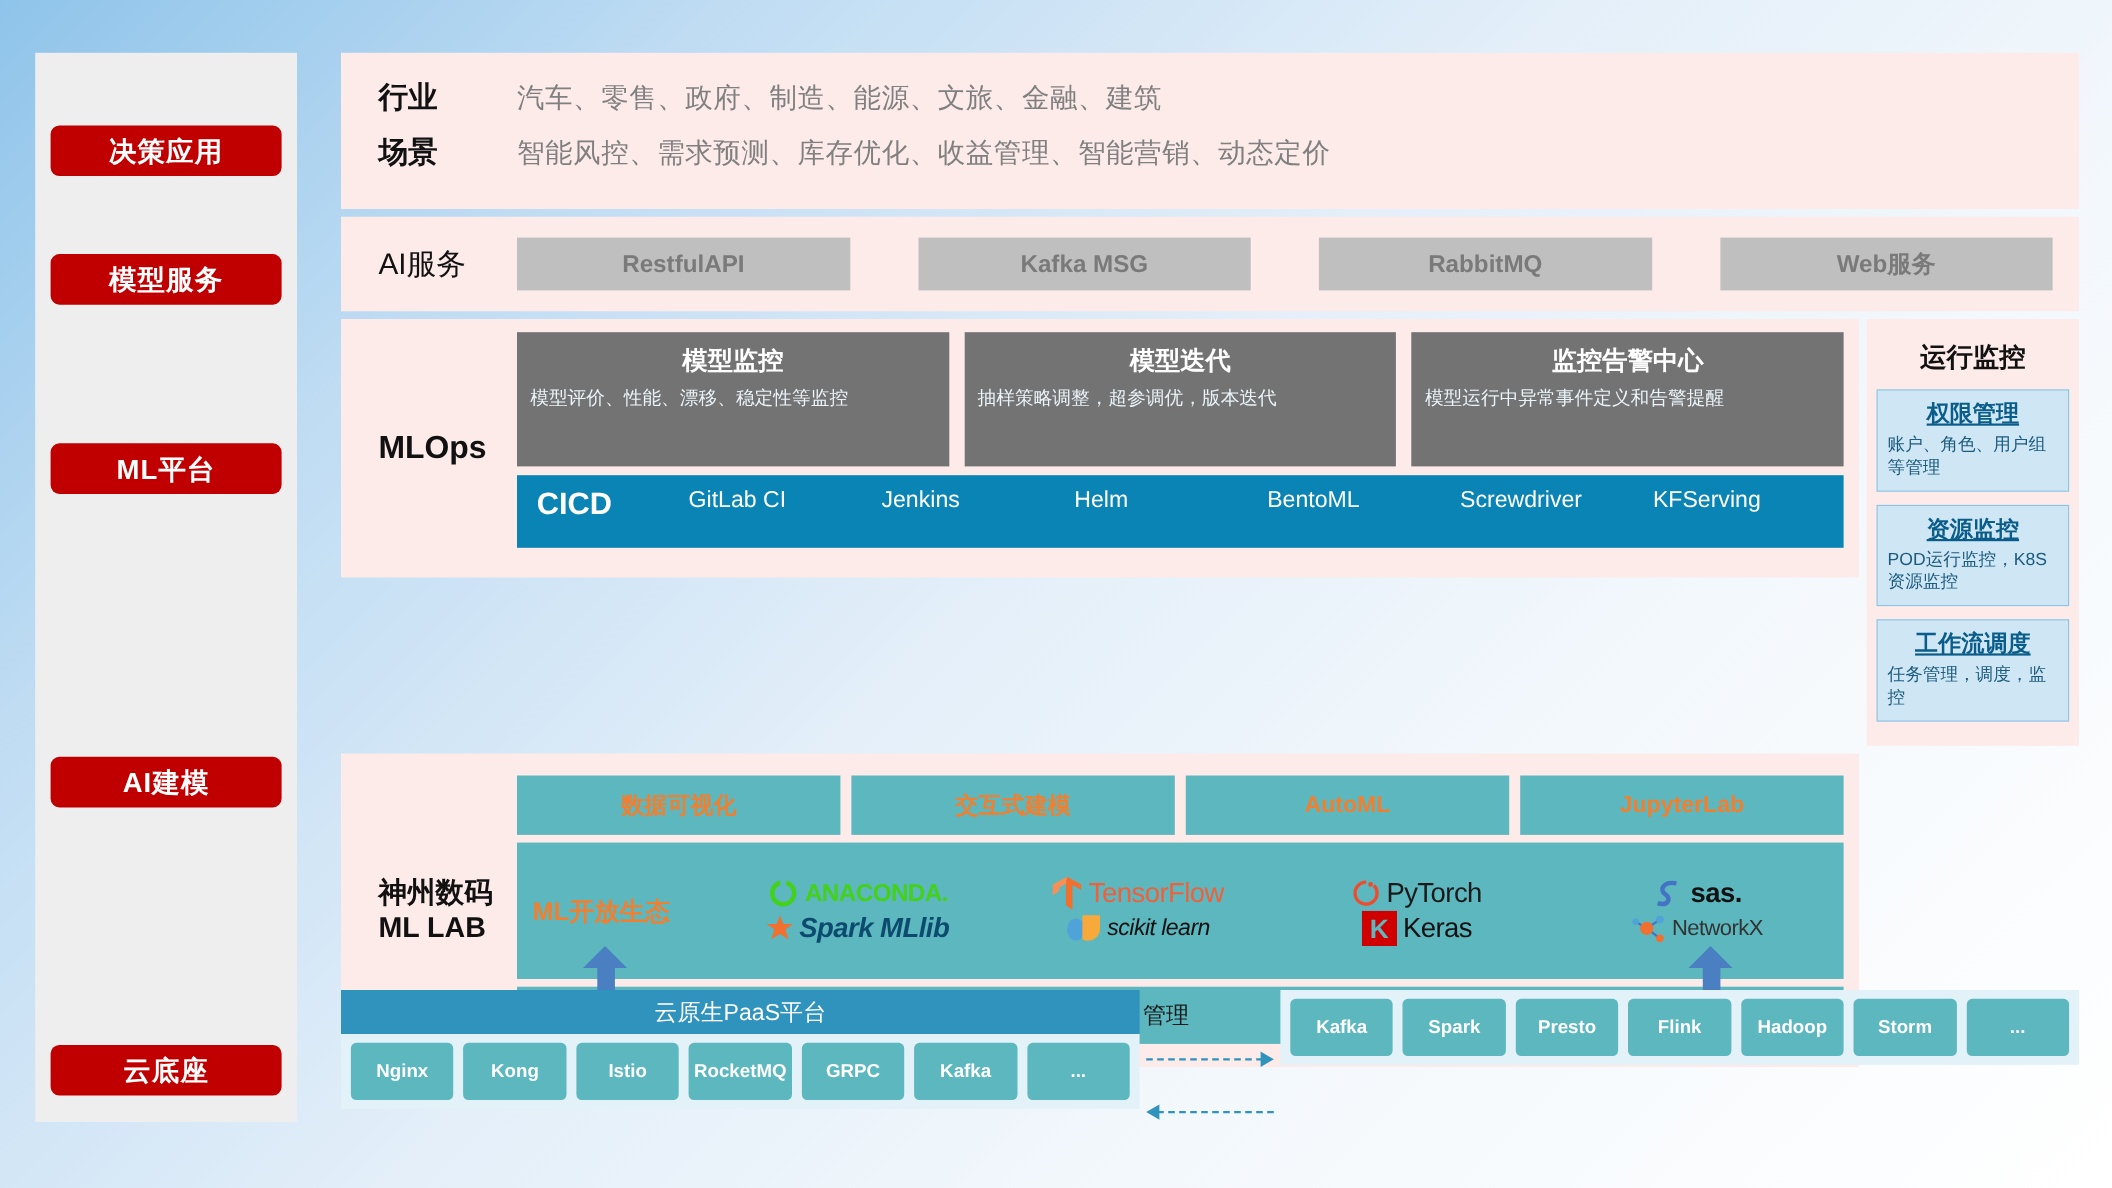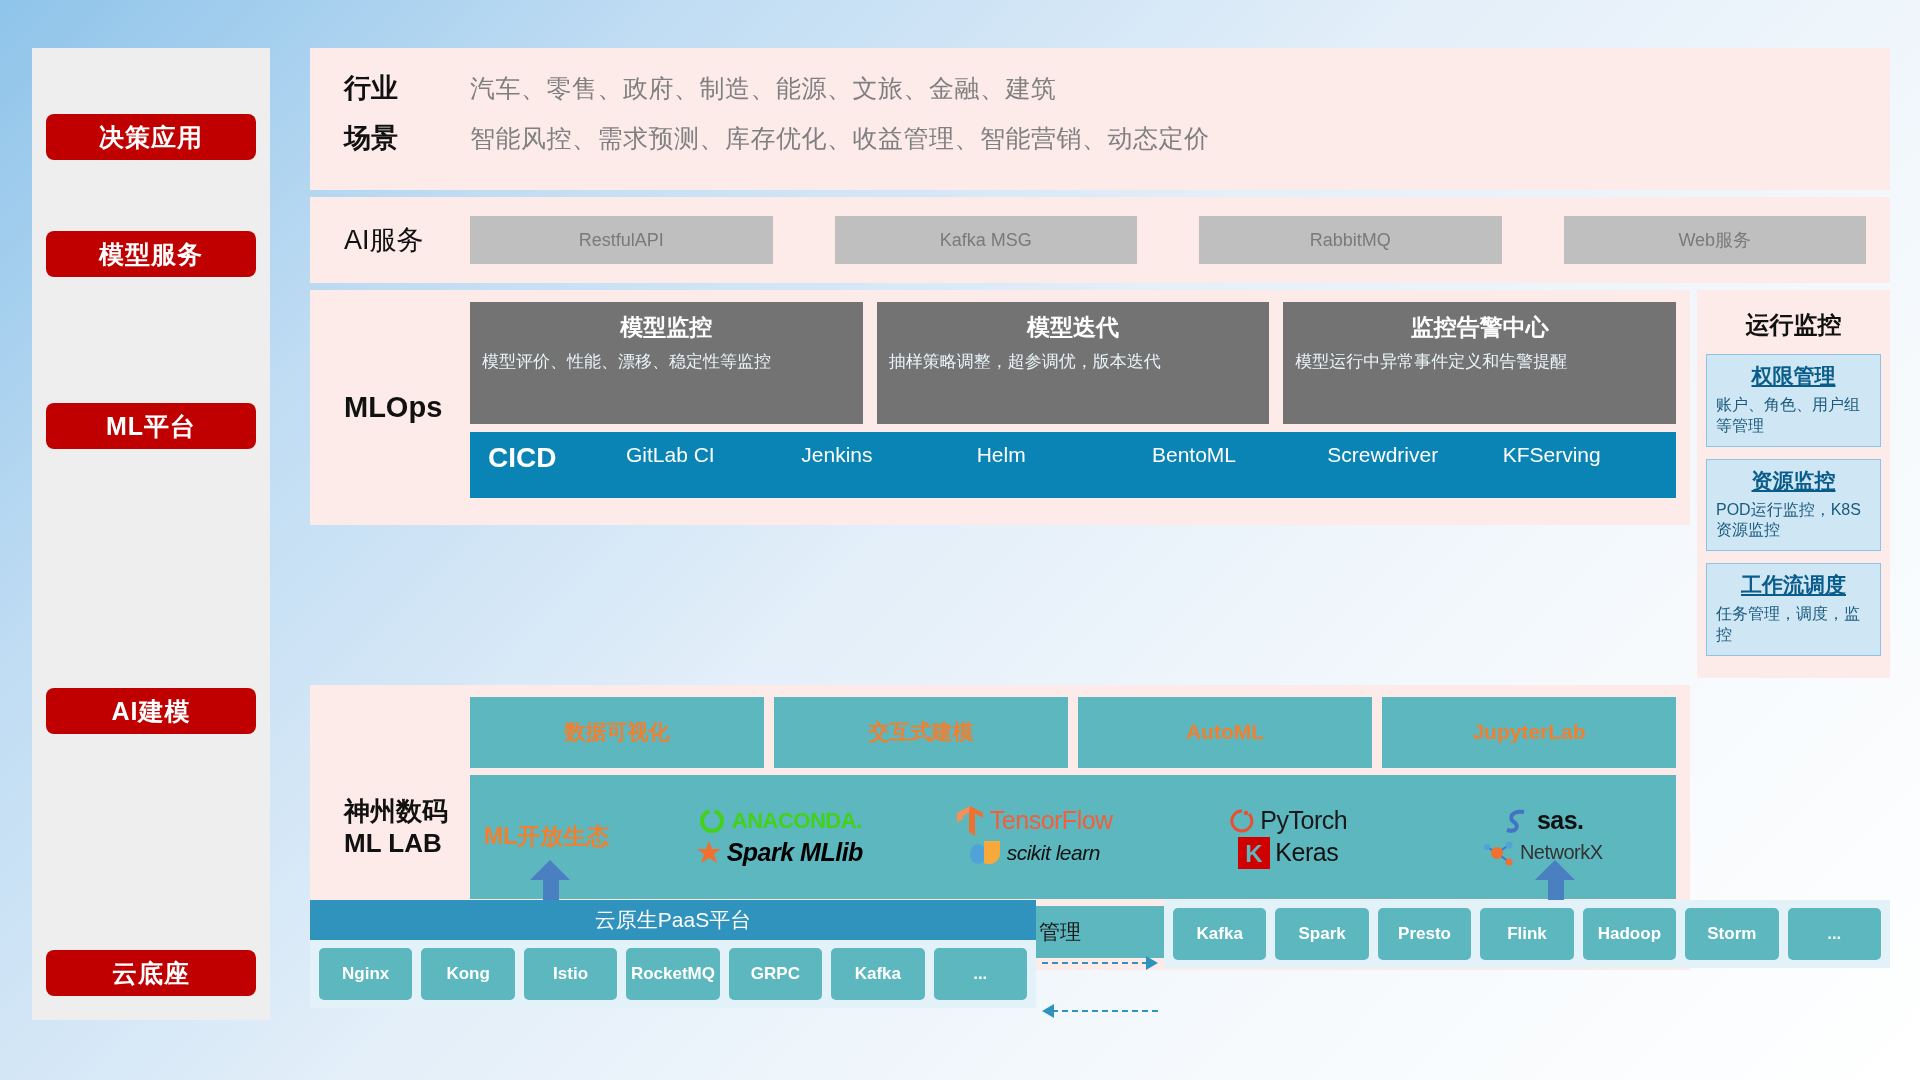--- a/index.html
+++ b/index.html
@@ -53,21 +53,21 @@
   }
   .kv-val { font-size: 25px; color: #808080; letter-spacing: .5px; }
 
   
   #band-ai { height: 86px; display: flex; align-items: center; padding-left: 34px; }
   #ai-label { width: 126px; flex: none; font-size: 27px; font-weight: normal; color: #111; }
   #ai-chips { display: flex; gap: 0; flex: 1; padding-right: 24px; }
   .ai-chip {
     flex: 1; margin-right: 62px; height: 48px;
     background: #bfbfbf; color: #7a7a7a;
-    font-size: 18px; font-weight: normal;
+    font-size: 22px; font-weight: bold;
     display: flex; align-items: center; justify-content: center;
   }
   .ai-chip:last-child { margin-right: 0; }
 
   
   #row-mlops { display: flex; gap: 7px; margin-bottom: 7px; }
   #band-mlops {
     width: 1380px; height: 235px; background: #fcebe8;
     display: flex; align-items: stretch; padding: 12px 14px 12px 34px;
   }
@@ -122,21 +122,21 @@
   #row-model { display: flex; gap: 7px; }
   #band-model {
     width: 1380px; height: 285px; background: #fcebe8;
     display: flex; align-items: center; padding: 10px 14px 10px 34px;
   }
   #model-label {
     width: 126px; flex: none; font-size: 26px; font-weight: bold;
     color: #111; line-height: 1.25;
   }
   #model-body { flex: 1; display: flex; flex-direction: column; gap: 7px; }
-  #tool-chips { display: flex; gap: 10px; height: 71px; }
+  #tool-chips { display: flex; gap: 10px; height: 54px; }
   .tool-chip {
     flex: 1; background: #5cb7bf; color: #f08030;
     font-size: 21px; font-weight: bold;
     display: flex; align-items: center; justify-content: center;
   }
   #eco-box {
     background: #5cb7bf; height: 124px; display: flex; align-items: center;
     padding: 0 6px 0 14px;
   }
   #eco-label {
@@ -346,21 +346,21 @@
               <svg width="30" height="30" viewBox="0 0 30 30">
                 <path d="M22 6 C10 4 6 12 12 16 C18 20 14 27 5 24" fill="none" stroke="#4472c4" stroke-width="4"></path>
               </svg>
               <span class="logo-txt" style="color:#111;font-weight:bold;">sas.</span>
             </div>
 
             <div class="logo">
               <svg width="26" height="26" viewBox="0 0 26 26">
                 <polygon points="13,1 16,9 25,9 18,14 21,23 13,18 5,23 8,14 1,9 10,9" fill="#f07030"></polygon>
               </svg>
-              <span class="logo-txt" style="color:#000000;font-weight:bold;font-style:italic;">Spark MLlib</span>
+              <span class="logo-txt" style="color:#0c4a6e;font-weight:bold;font-style:italic;">Spark MLlib</span>
             </div>
 
             <div class="logo">
               <svg width="34" height="30" viewBox="0 0 34 30">
                 <ellipse cx="10" cy="16" rx="8" ry="10" fill="#4fa3d8"></ellipse>
                 <path d="M16 3 h16 v12 a11 11 0 0 1 -16 10 z" fill="#f7a93b"></path>
               </svg>
               <span class="logo-txt" style="color:#111;font-style:italic;font-size:21px;">scikit learn</span>
             </div>
 

